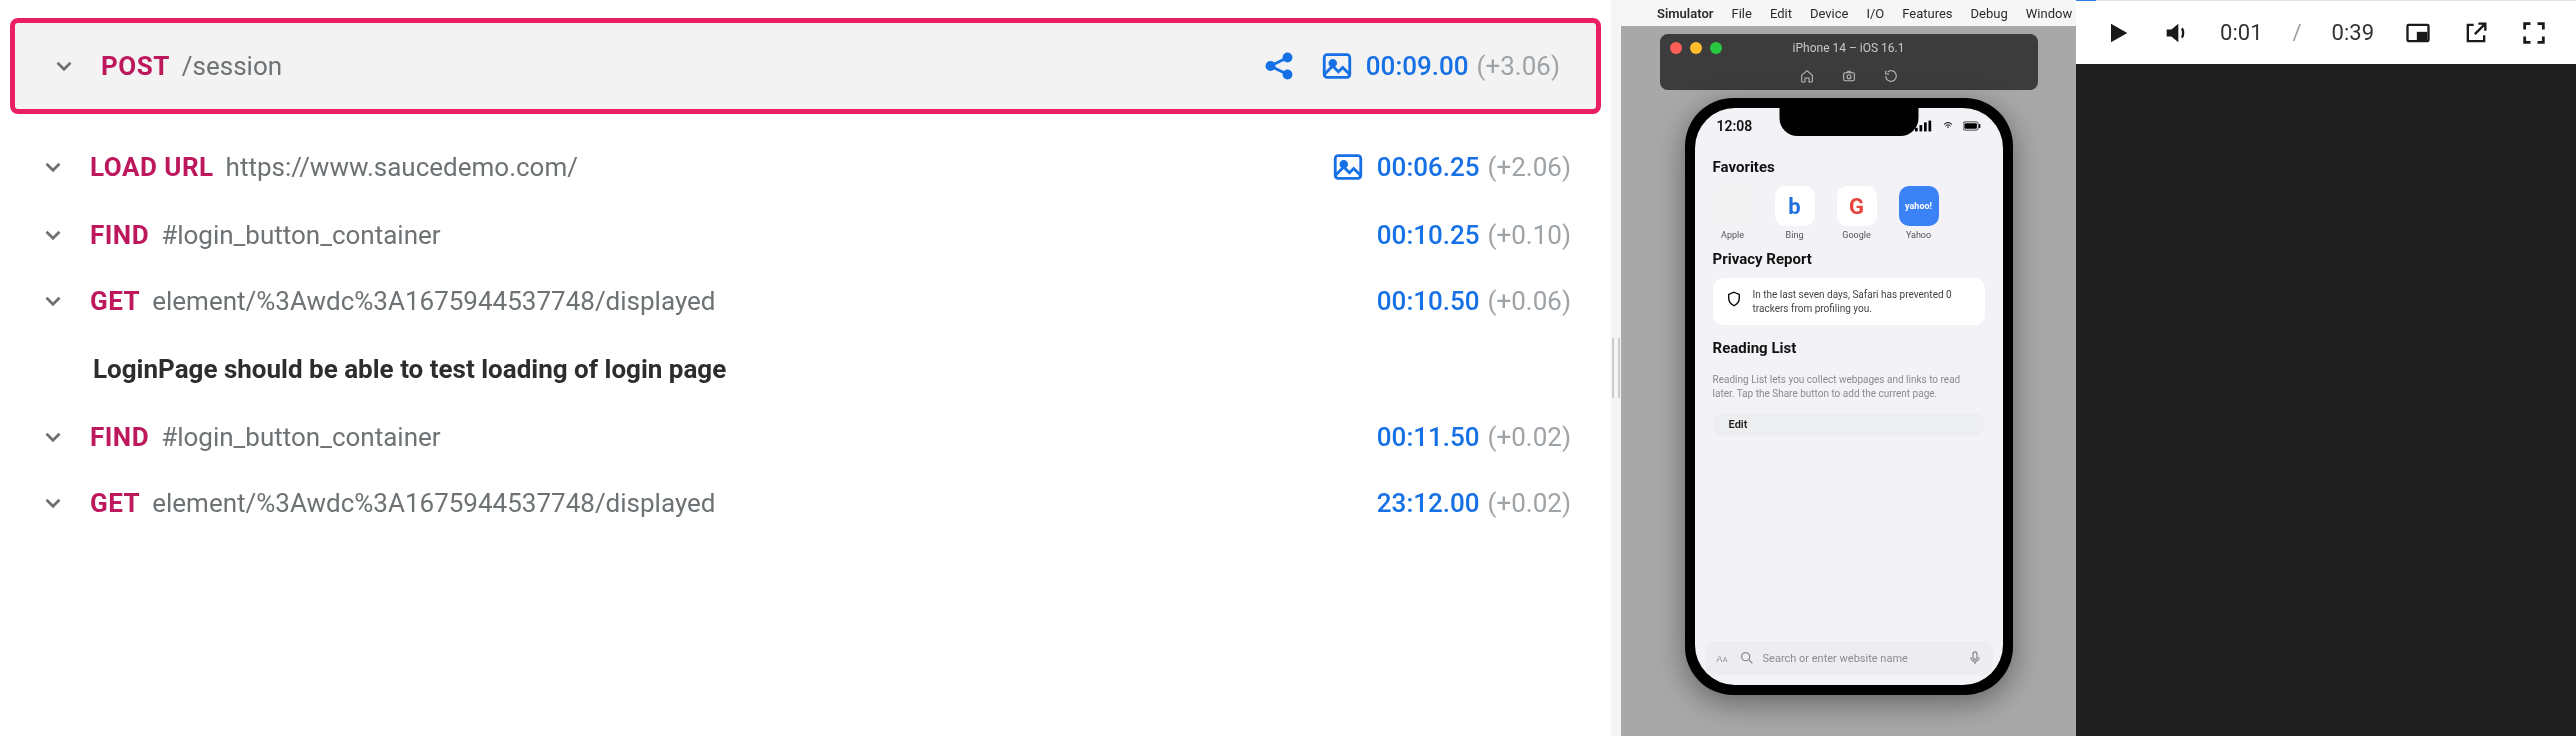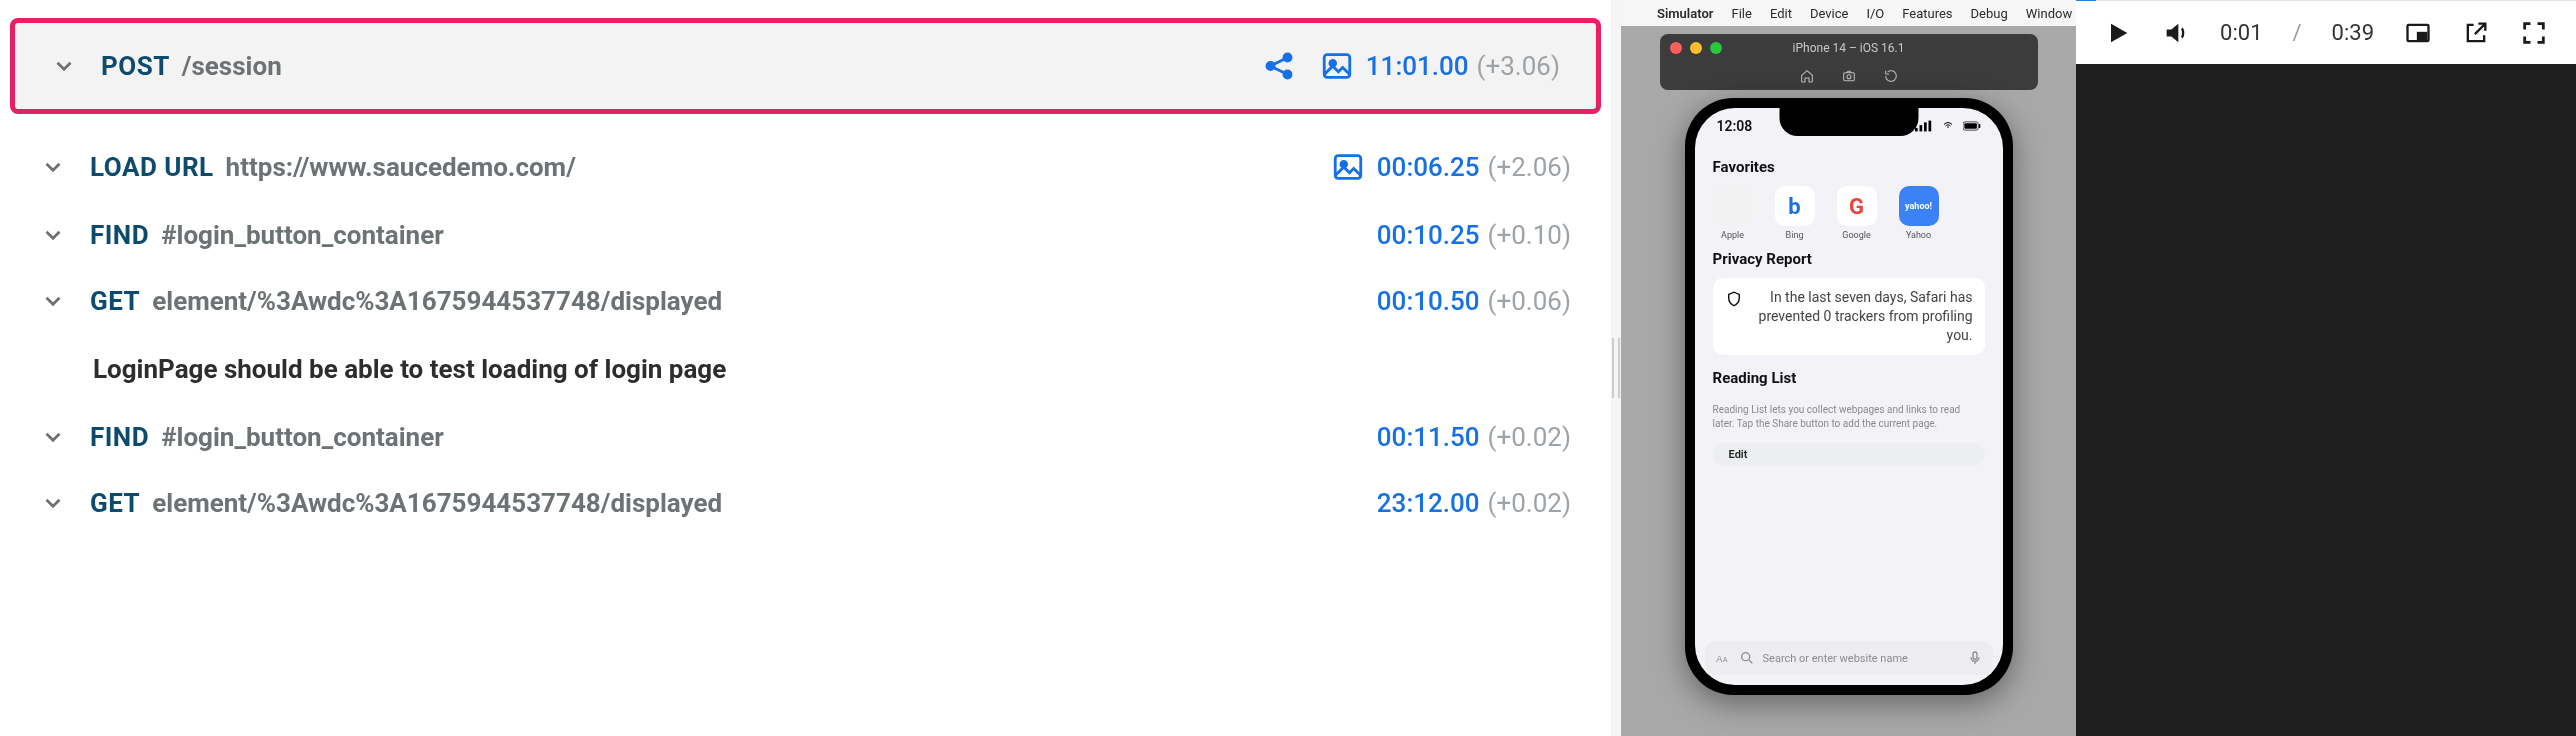--- a/index.html
+++ b/index.html
@@ -35,26 +35,26 @@
   .chevron {
     width: 26px;
     height: 26px;
     flex: 0 0 26px;
     margin-right: 24px;
     cursor: default;
   }
   .chevron svg { width: 100%; height: 100%; stroke: #707070; stroke-width: 2.5; fill: none; }
   .verb {
     font-weight: 700;
-    color: #0c4a6e;
+    color: #be185d;
     margin-right: 12px;
     letter-spacing: 0.5px;
     text-align: center;
   }
-  .path { color: #6d7275; font-weight: 700; }
+  .path { color: #6d7275; font-weight: 400; }
   .spacer { flex: 1; }
   .icon-btn {
     width: 34px;
     height: 34px;
     margin: 0 12px;
     display: flex;
     align-items: center;
     justify-content: center;
     color: #1670e6;
     cursor: pointer;
@@ -169,21 +169,21 @@
   .statusbar .sb-right{display:flex;gap:6px;align-items:center;}
   .statusbar svg{width:18px;height:12px;}
   .content { padding: 18px 18px 10px 18px; }
   .sec-title { font-weight:700; font-size:15px; margin: 6px 0 10px 0;}
   .fav-row { display:flex; gap:22px; margin-bottom:10px;}
   .fav-item { display:flex;flex-direction:column;align-items:center;gap:4px;}
   .fav-icon { width:40px;height:40px;border-radius:10px;display:flex;align-items:center;justify-content:center;font-weight:700;color:#fff;}
   .fav-label{font-size:9px;color:#555;}
   .priv-box{background:#fff;border-radius:10px;padding:10px 12px;margin-bottom:14px;display:flex;gap:10px;align-items:flex-start;}
   .priv-box svg{width:18px;height:18px;flex:0 0 18px;margin-top:2px;}
-  .priv-text{font-size:14px;color:#444;line-height:1.35;text-align:right;}
+  .priv-text{font-size:10px;color:#444;line-height:1.35;}
   .rl-text{font-size:10px;color:#8a8a8f;line-height:1.4;margin-bottom:12px;margin-top:16px;}
   .edit-btn{display:block;margin:0 auto;background:#eceef0;border-radius:14px;padding:5px 16px;font-size:11px;font-weight:600;color:#222;}
   .searchbar{position:absolute;bottom:10px;left:10px;right:10px;height:34px;background:#ededf0;border-radius:10px;display:flex;align-items:center;padding:0 10px;gap:8px;color:#8c8c91;}
   .searchbar .sb-txt{font-size:11px;flex:1;}
   .searchbar svg{width:16px;height:16px;}
   
   .vid-controls {
     height: 64px;
     background: #fff;
     border-top: 1px solid #e6e6e6;
@@ -223,21 +223,21 @@
             <path d="M8 11l8-4M8 13l8 4"></path>
           </svg>
         </span>
         <span class="icon-btn">
           <svg viewBox="0 0 24 24" fill="none" stroke="#1670e6" stroke-width="2">
             <rect x="3" y="4" width="18" height="16" rx="2"></rect>
             <circle cx="9" cy="10" r="2" fill="#1670e6"></circle>
             <path d="M3 18l6-6 4 4 3-3 5 5"></path>
           </svg>
         </span>
-        <span class="time-main">11:01.00</span>
+        <span class="time-main">00:09.00</span>
         <span class="time-delta">(+3.06)</span>
       </div>
       <div class="step-row">
         <span class="chevron"><svg viewBox="0 0 24 24">
             <polyline points="6 9 12 15 18 9"></polyline>
           </svg></span>
         <span class="verb">LOAD URL</span>
         <span class="path">https://www.saucedemo.com/</span>
         <span class="spacer"></span>
         <span class="icon-btn">

